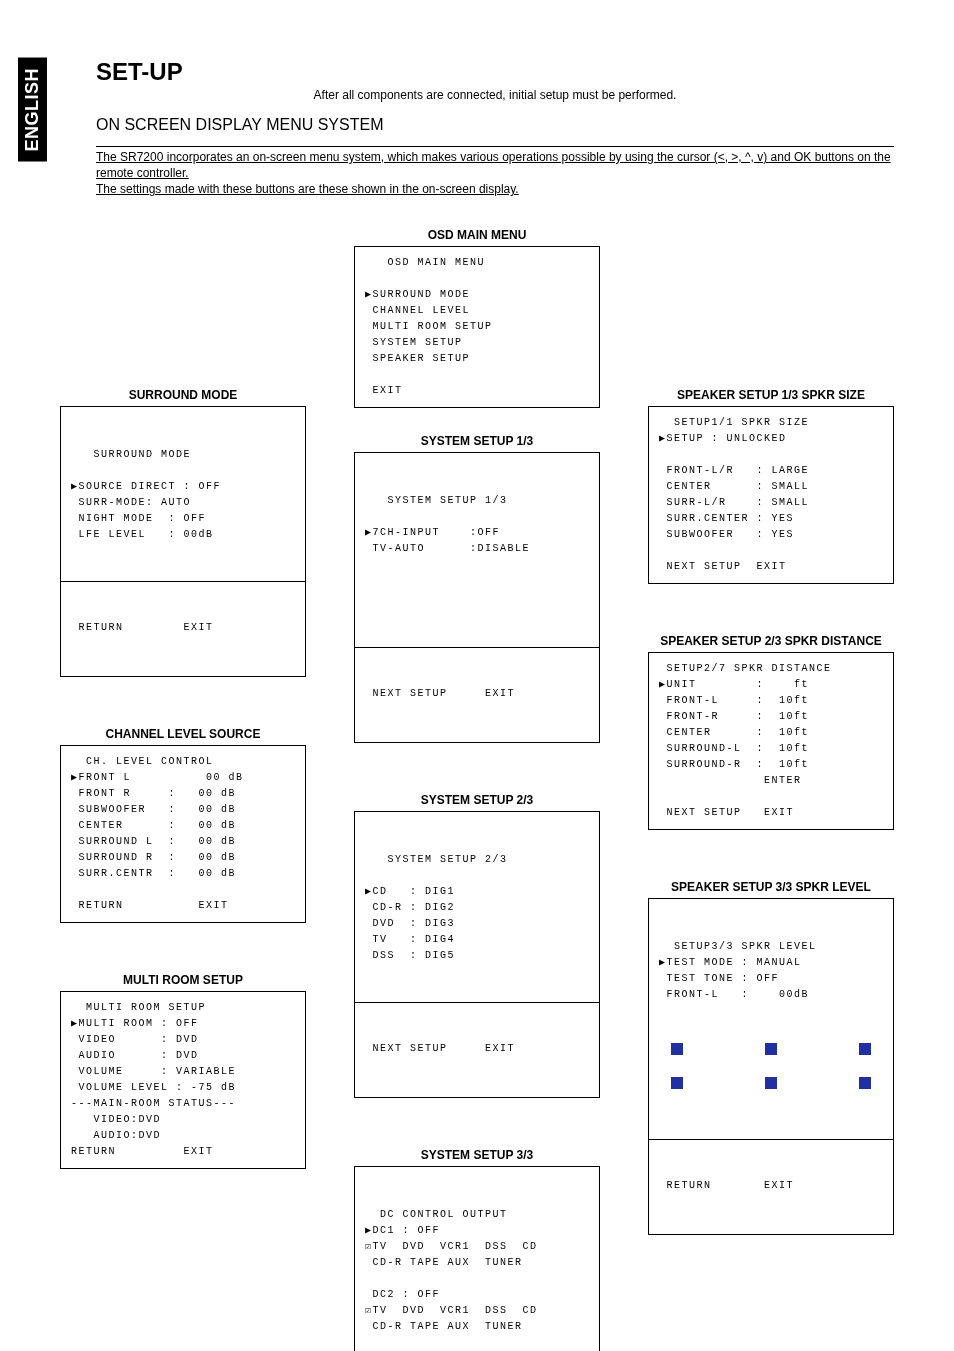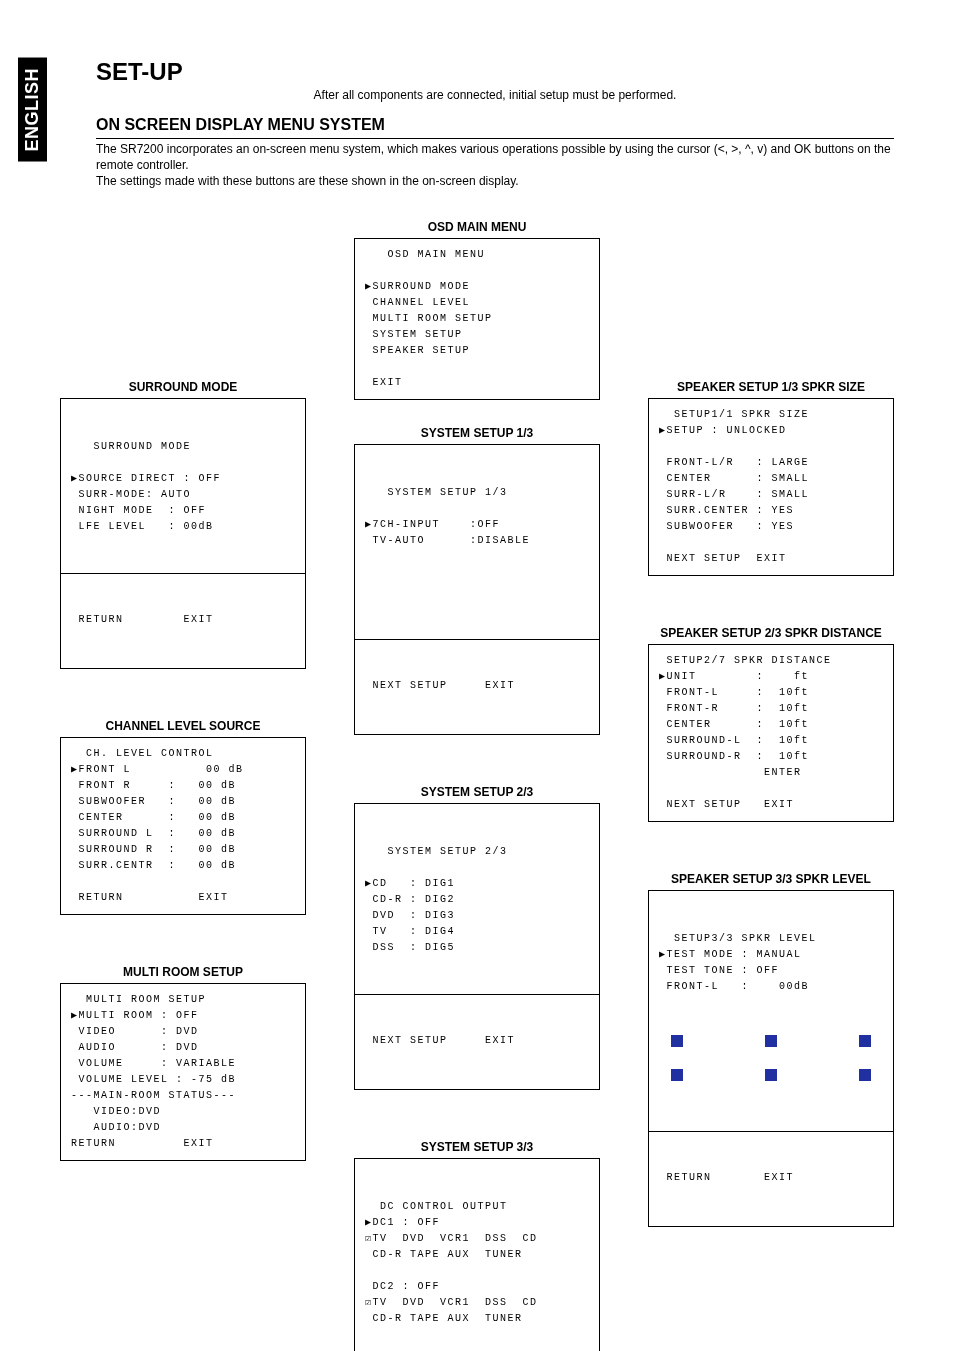--- a/index.html
+++ b/index.html
@@ -31,29 +31,30 @@
     font-weight: bold;
     margin: 18px 0 2px 0;
   }
   .sub {
     font-size: 12px;
     margin: 0 0 14px 0;
     text-align: center;
   }
   h2.section {
     font-size: 16px;
-    font-weight: bold;
+    font-weight: normal;
     border-bottom: 1px solid #000;
     margin: 14px 0 2px 0;
-    padding-bottom: 4px;
+    padding-bottom: 12px;
   }
   .desc {
     font-size: 12px;
     line-height: 1.35;
     margin: 2px 0 18px 0;
+    text-decoration: underline;
   }
   .columns {
     display: flex;
     gap: 48px;
   }
   .col {
     width: 250px;
   }
   .panel-label {
     font-size: 12px;

